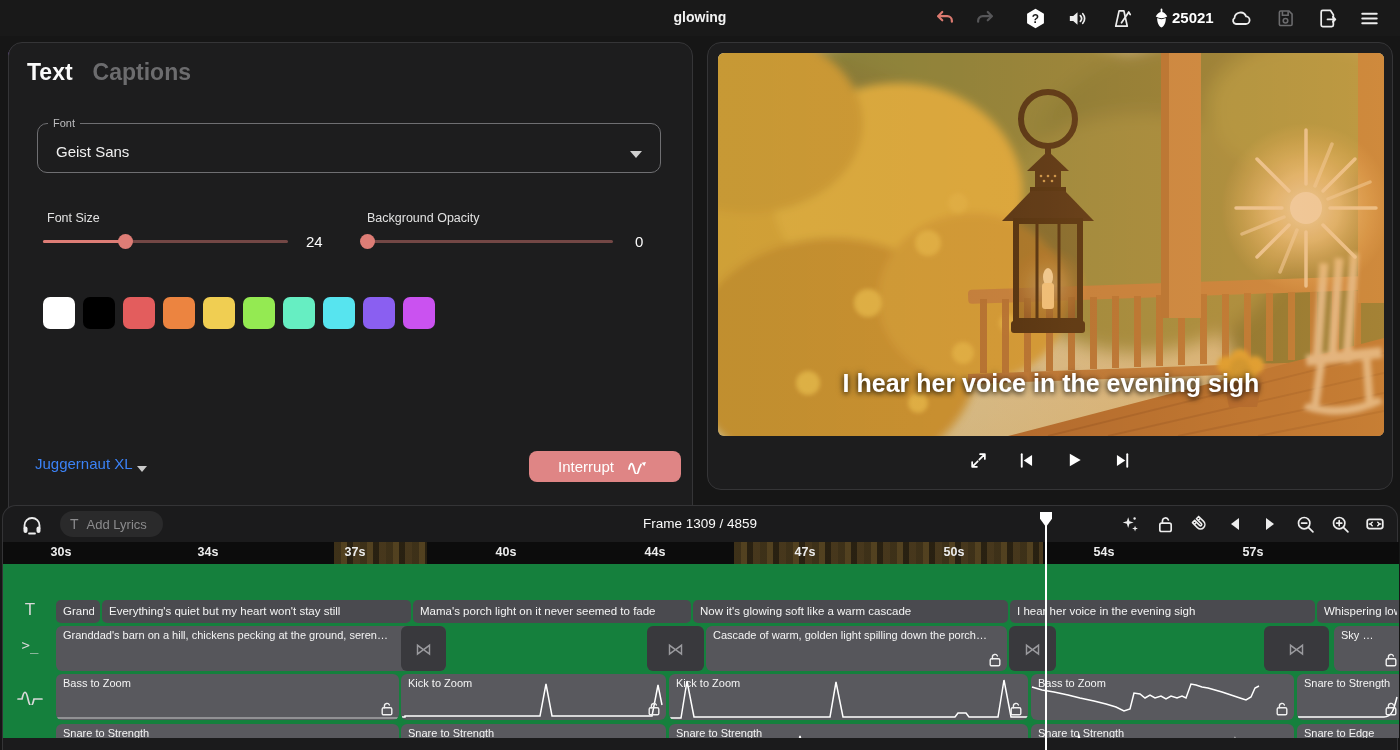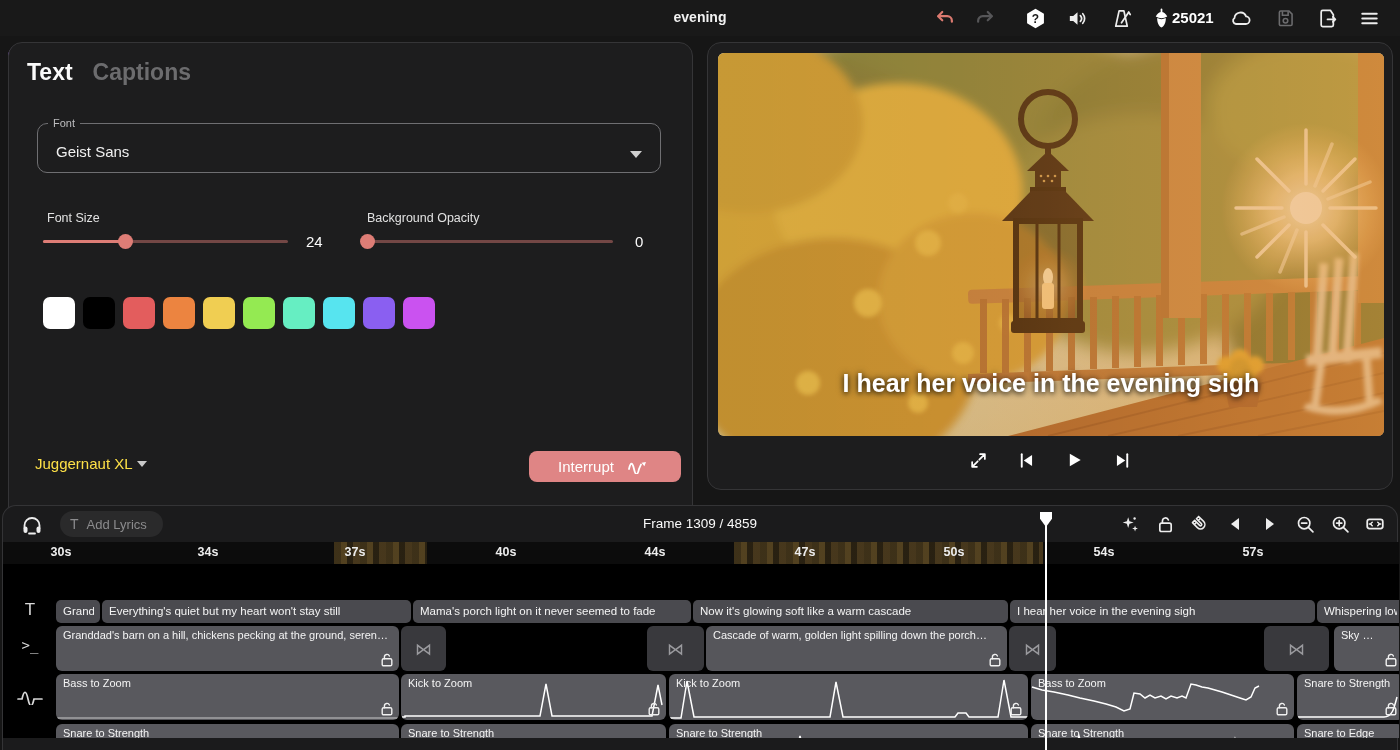--- a/index.html
+++ b/index.html
@@ -43,22 +43,22 @@
   .ctl-label { position:absolute; font-size:12.5px; color:#e2e2e2; }
   .slider { position:absolute; height:14px; cursor:pointer; }
   .slider .rail { position:absolute; left:0; right:0; top:6px; height:3px; border-radius:2px;
                   background:rgba(222,125,118,.45); }
   .slider .fill { position:absolute; left:0; top:6px; height:3px; border-radius:2px; background:var(--accent); }
   .slider .thumb { position:absolute; top:0; width:15px; height:15px; border-radius:50%;
                    background:var(--accent); margin-left:-7px; }
   .slider-value { position:absolute; font-size:15px; color:#fafafa; }
   .swatches { position:absolute; left:34px; top:254px; display:flex; gap:8px; }
   .swatch { width:32px; height:32px; border-radius:7px; cursor:pointer; }
-  .model-select { position:absolute; left:26px; top:412px; display:flex; align-items:center; gap:4px;
-                  font-size:15px; color:#fde047; cursor:pointer; }
+  .model-select { position:absolute; left:26px; top:412px; display:flex; align-items:flex-end; gap:4px;
+                  font-size:15px; color:#3b82f6; cursor:pointer; }
   .model-caret { width:0; height:0; border-left:5px solid transparent; border-right:5px solid transparent;
                  border-top:6px solid #c9c9c9; }
   .interrupt-btn { position:absolute; left:520px; top:408px; width:152px; height:31px; border:none;
                    border-radius:8px; background:var(--interrupt); color:#fff; font-size:15px;
                    display:flex; align-items:center; justify-content:center; gap:14px; cursor:pointer;
                    font-family:"Liberation Sans", sans-serif; }
 
   
   .right-panel { left:707px; top:42px; width:686px; height:448px; }
   .video-wrap { position:absolute; left:10px; top:10px; width:666px; height:383px; border-radius:6px;
@@ -80,21 +80,21 @@
   .add-lyrics { position:absolute; left:57px; top:5px; height:26px; padding:0 16px 0 10px; display:flex;
                 align-items:center; gap:8px; background:#2a2a2b; border:none; border-radius:13px;
                 color:#8b8b8d; font-size:13px; cursor:pointer; font-family:"Liberation Sans",sans-serif;}
   .add-lyrics .t-glyph { font-size:14px; color:#8b8b8d; font-weight:400; }
   .frame-label { position:absolute; left:0; right:0; top:10px; text-align:center; font-size:13.5px;
                  color:#fafafa; }
   .tl-tools { position:absolute; right:10px; top:5px; display:flex; gap:11px; }
   .tl-tool { width:24px; height:26px; background:none; border:none; display:flex; align-items:center;
              justify-content:center; cursor:pointer; }
 
-  .lanes { position:absolute; left:0; top:36px; width:1396px; height:196px; background:#000000;
+  .lanes { position:absolute; left:0; top:36px; width:1396px; height:196px; background:#15803d;
            overflow:hidden; }
   .ruler { position:absolute; left:0; top:0; width:100%; height:22px; background:#0c0c0c; }
   .thumbstrip { position:absolute; top:0; height:22px;
      background:repeating-linear-gradient(90deg,#43351a 0 7px,#5a4722 7px 13px,#2c2312 13px 19px,#4d3c1e 19px 26px);
      opacity:.9; }
   .tick { position:absolute; top:3px; transform:translateX(-50%); font-size:12.5px; font-weight:700;
           color:#ededed; }
   .track-ico { position:absolute; left:12px; width:30px; display:flex; justify-content:center; }
   .clip { position:absolute; border-radius:6px; background:#56565b; overflow:hidden; cursor:pointer; }
   .clip .lbl { position:absolute; left:7px; top:3px; right:6px; font-size:11px; color:#f4f4f4;
@@ -119,21 +119,21 @@
 </head>
 <body>
 
 <div class="app">
 
   <header class="topbar">
     <div class="logo">
       <div class="avatar"></div>
       <span class="logo-text">neural frames</span>
     </div>
-    <div class="doc-title">evening</div>
+    <div class="doc-title">glowing</div>
 
     <button class="tb-ico" style="left:932px">
       <svg class="icon" width="22" height="22" viewBox="0 0 24 24">
         <path d="M5 10h9.5a5 5 0 0 1 5 5v1" fill="none" stroke="#dc7a70" stroke-width="2.4" stroke-linecap="round"></path>
         <path d="M9 5.5 4.5 10 9 14.5" fill="none" stroke="#dc7a70" stroke-width="2.4" stroke-linecap="round" stroke-linejoin="round"></path>
       </svg>
     </button>
     <button class="tb-ico" style="left:972px">
       <svg class="icon" width="22" height="22" viewBox="0 0 24 24">
         <path d="M19 10H9.5a5 5 0 0 0-5 5v1" fill="none" stroke="#565658" stroke-width="2.4" stroke-linecap="round"></path>
@@ -552,21 +552,21 @@
       <div class="clip text-clip" style="left:690px; top:58px; width:315px;">
         <span class="lbl">Now it's glowing soft like a warm cascade</span>
       </div>
       <div class="clip text-clip" style="left:1007px; top:58px; width:305px;">
         <span class="lbl">I hear her voice in the evening sigh</span>
       </div>
       <div class="clip text-clip" style="left:1314px; top:58px; width:86px;">
         <span class="lbl">Whispering low</span>
       </div>
 
-      <div class="clip big-clip" style="left:53px; top:84px; width:343px;">
+      <div class="clip big-clip" style="left:53px; top:84px; width:390px;">
         <span class="lbl">Granddad's barn on a hill, chickens pecking at the ground, seren…</span>
         <svg class="lock" width="12" height="14" viewBox="0 0 12 14">
             <rect x="1.2" y="5.8" width="9.6" height="7" rx="1.4" fill="none" stroke="#f0f0f0" stroke-width="1.4"></rect>
             <path d="M3.4 5.8V4a2.6 2.6 0 0 1 5-1" fill="none" stroke="#f0f0f0" stroke-width="1.4" stroke-linecap="round"></path>
           </svg>
       </div>
       <div class="clip transition-clip" style="left:398px; top:84px; width:45px;">
         <span class="transition-glyph">⋈</span>
       </div>
       <div class="clip transition-clip" style="left:644px; top:84px; width:57px;">

